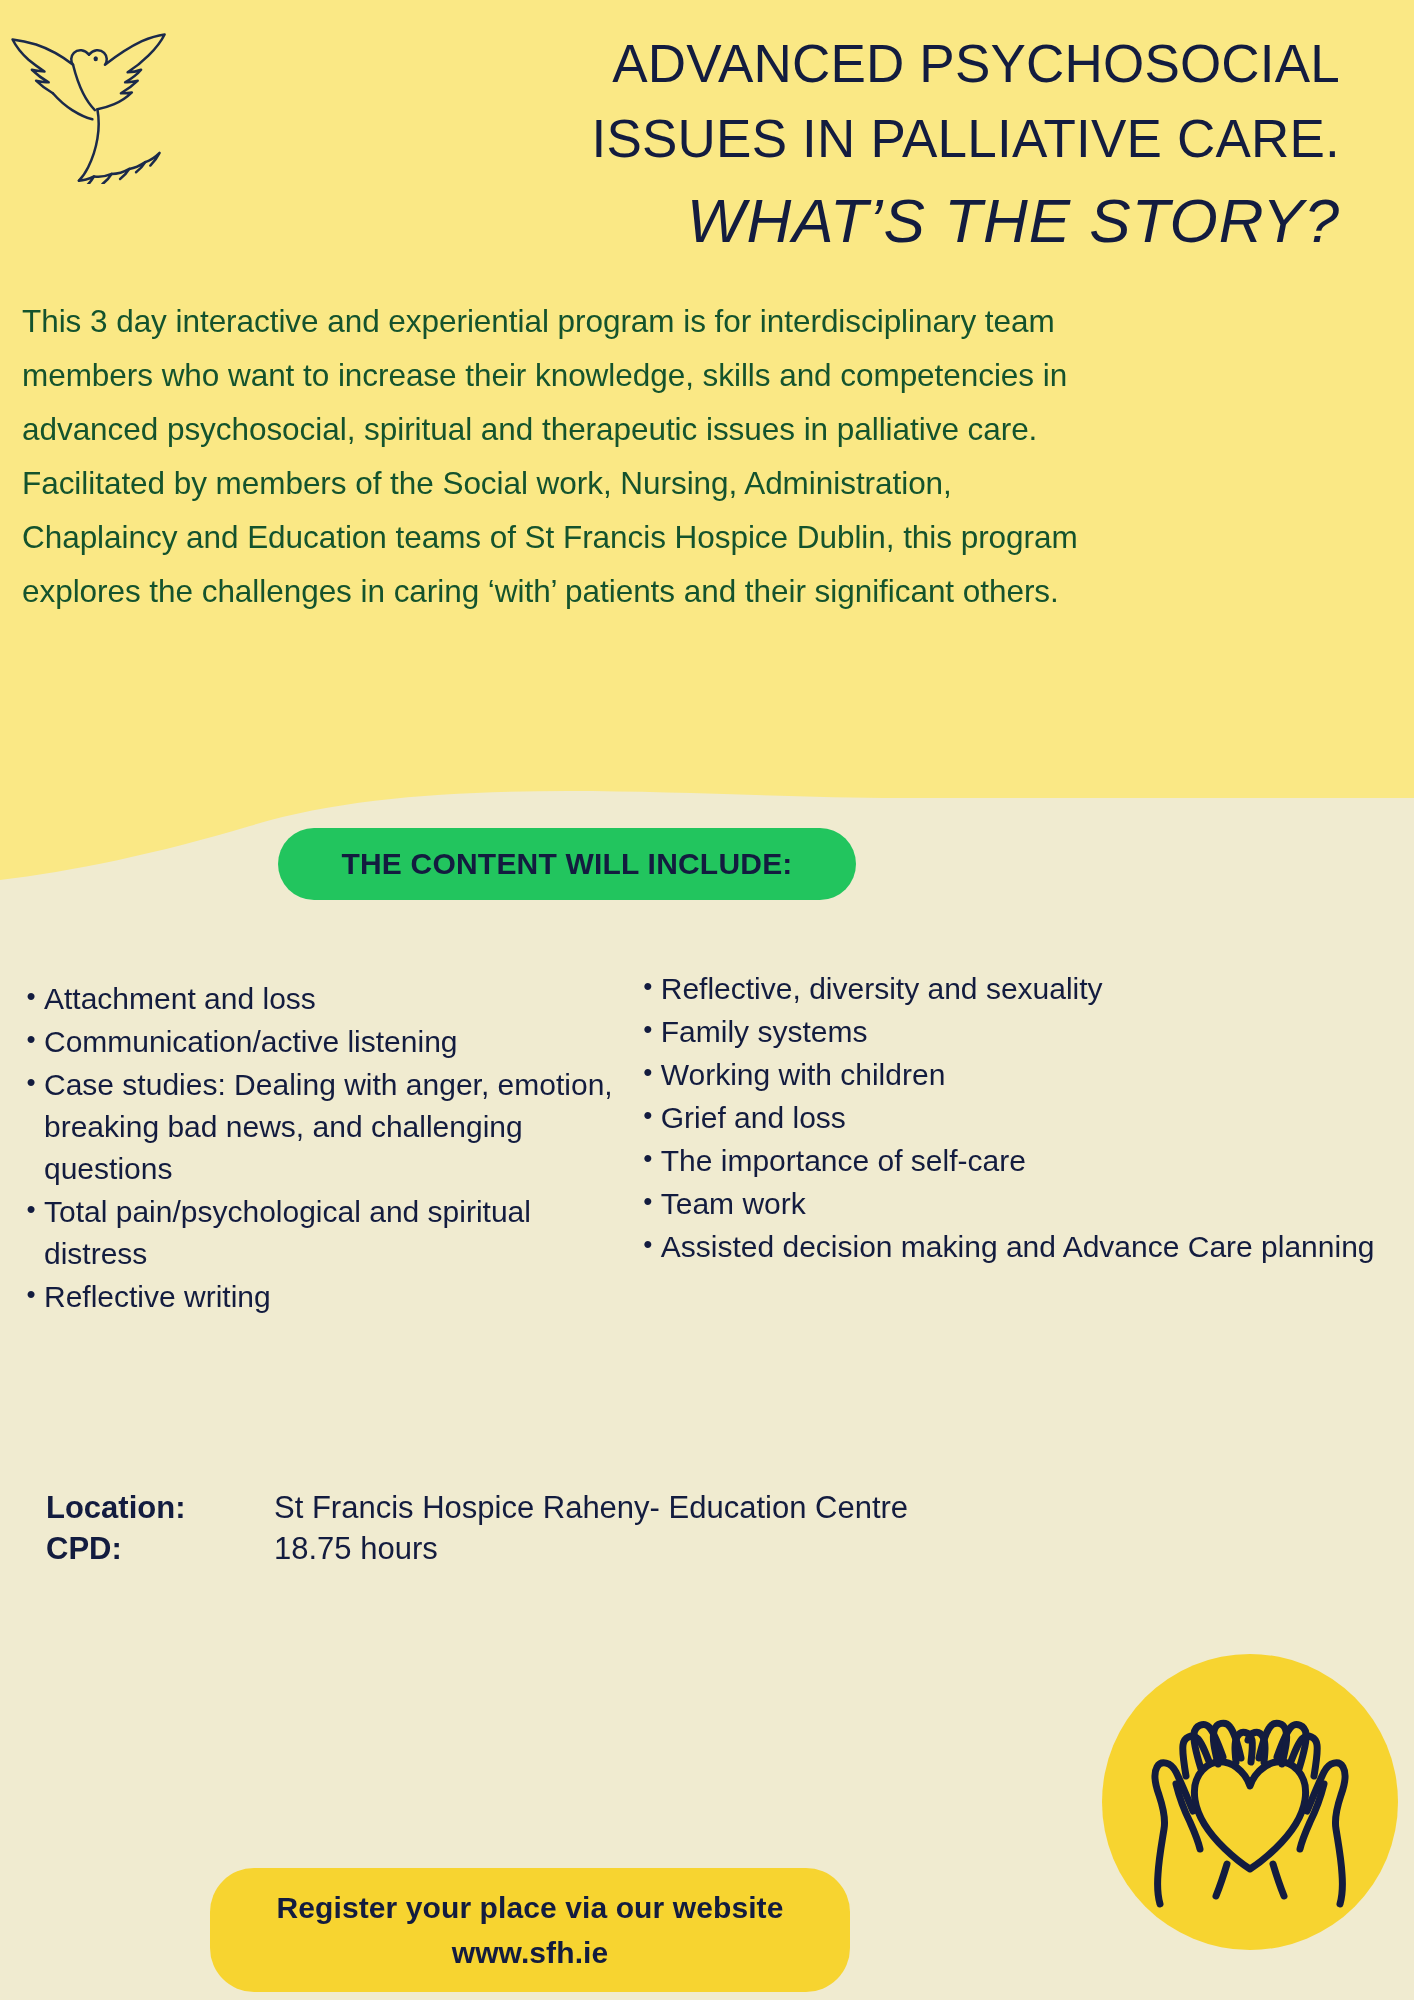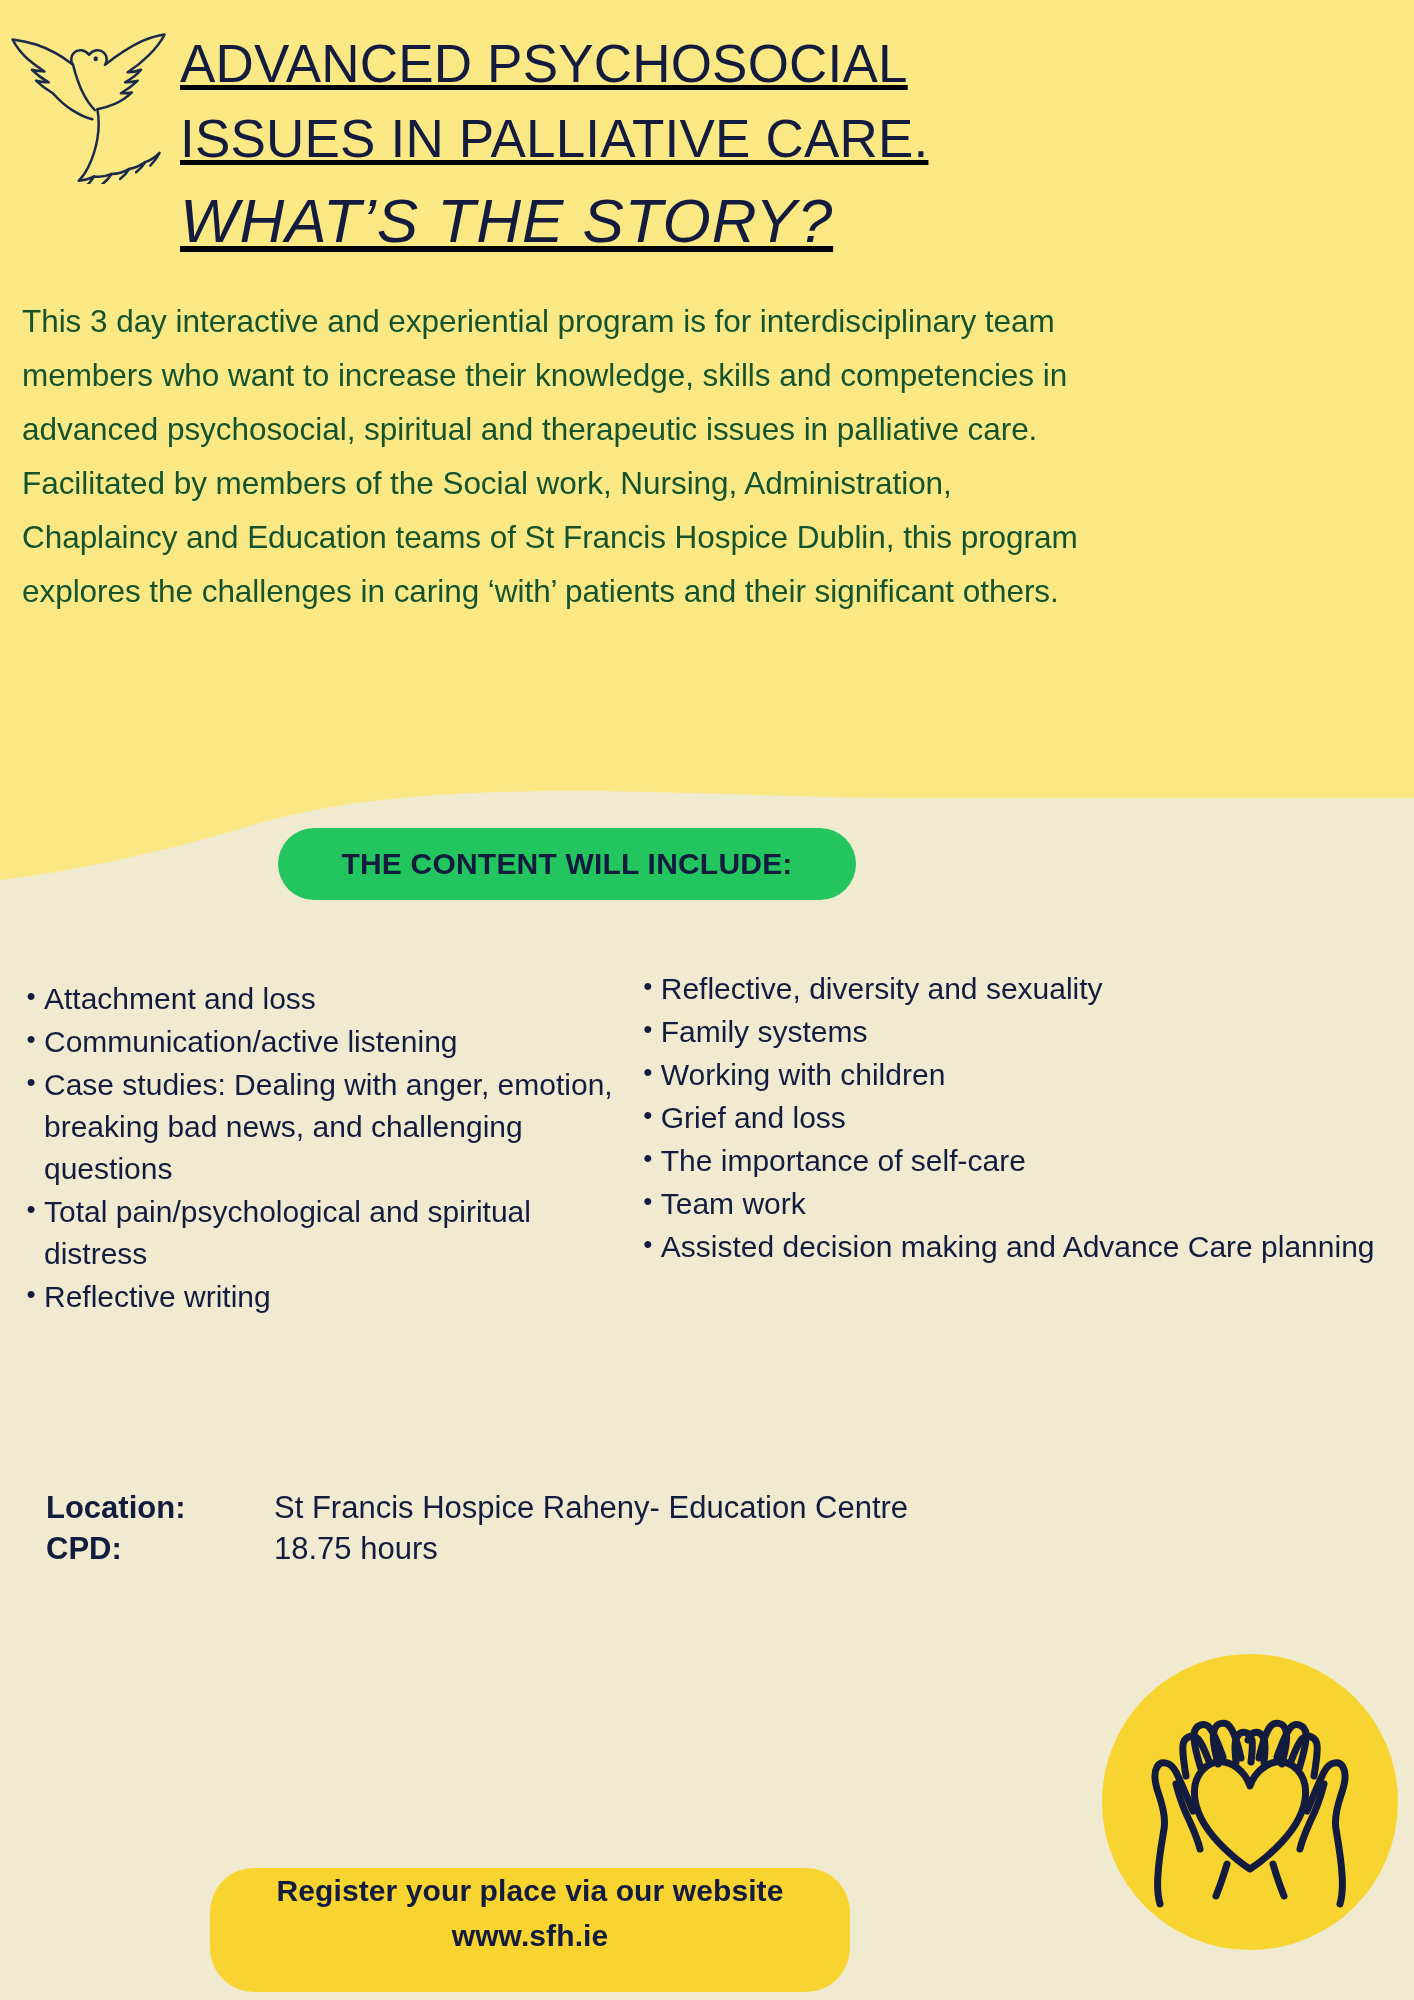--- a/index.html
+++ b/index.html
@@ -35,22 +35,21 @@
     width: 170px;
     height: 168px;
     z-index: 3;
   }
   #title-block {
     position: absolute;
     left: 180px;
     top: 26px;
     width: 1160px;
     z-index: 3;
-    text-align: left;
-    text-decoration: underline;
+    text-align: right;
   }
   .title-line {
     color: #131C3F;
     font-size: 53px;
     line-height: 1.42;
     letter-spacing: 0.2px;
     font-weight: 400;
     white-space: nowrap;
   }
   .title-line.italic {
@@ -176,20 +175,21 @@
     position: absolute;
     left: 210px;
     top: 1868px;
     width: 640px;
     height: 124px;
     background: #F7D430;
     border-radius: 44px;
     display: flex;
     flex-direction: column;
     align-items: center;
+    justify-content: center;
     z-index: 5;
   }
   .register-line {
     color: #131C3F;
     font-size: 30px;
     font-weight: bold;
     line-height: 1.5;
     letter-spacing: 0.1px;
   }
 </style>

